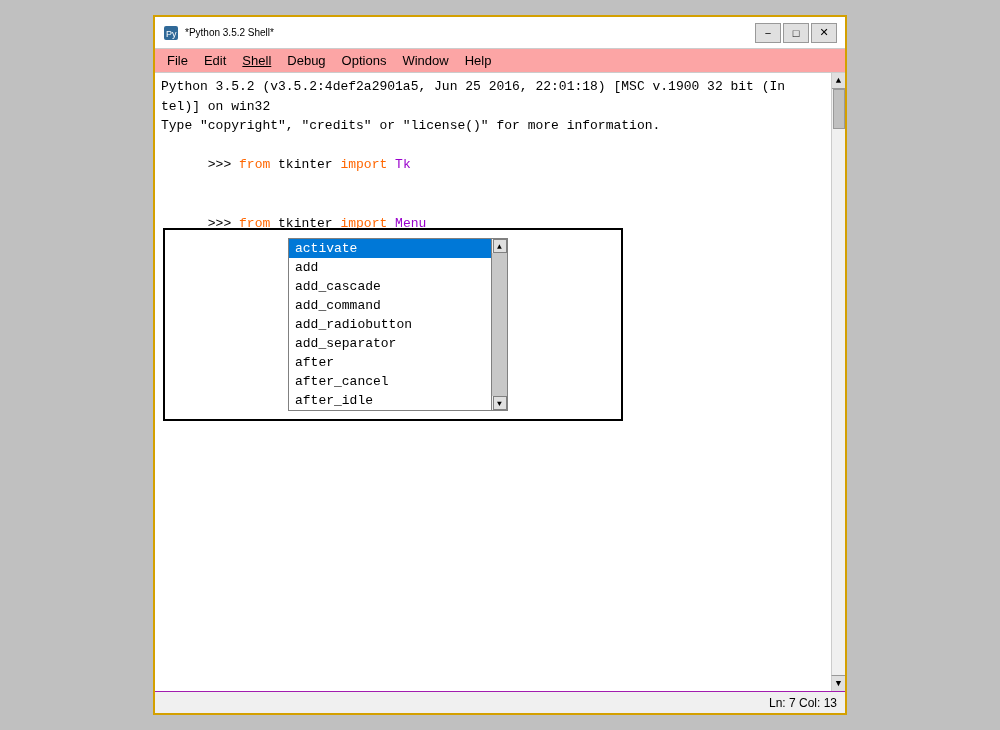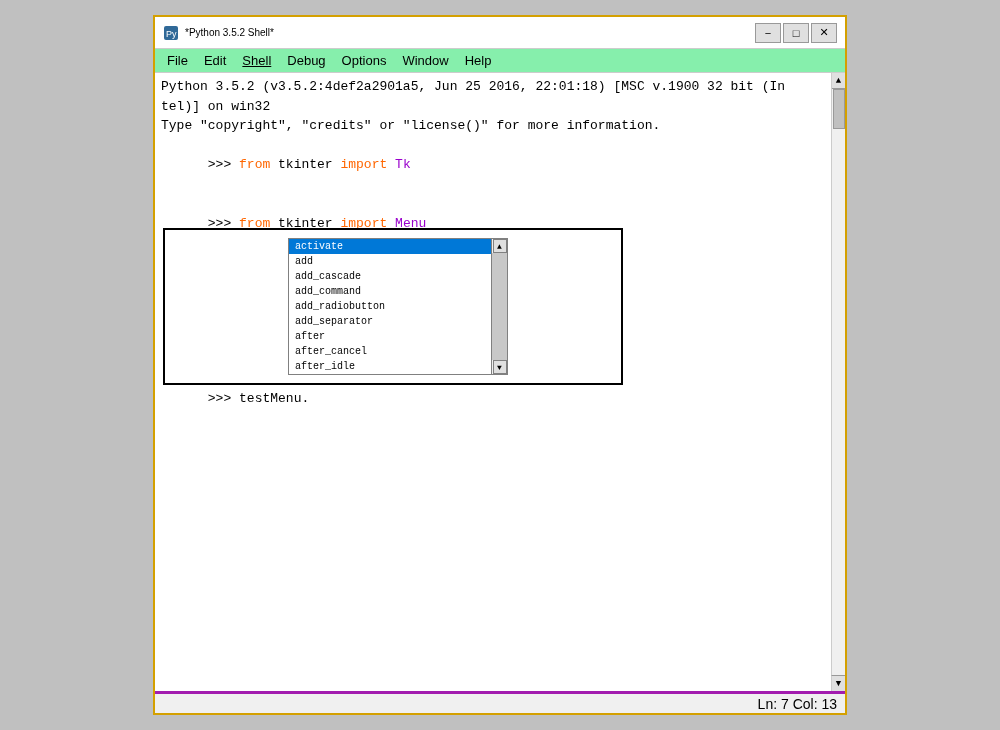--- a/index.html
+++ b/index.html
@@ -66,21 +66,21 @@
       cursor: pointer;
       font-size: 11px;
       display: flex;
       align-items: center;
       justify-content: center;
       font-family: Arial, sans-serif;
     }
 
     
     .menu-bar {
-      background: #86efac;
+      background: #fca5a5;
       display: flex;
       align-items: center;
       padding: 2px 4px;
       border-bottom: 1px solid #ccc;
       height: 24px;
       font-family: 'Segoe UI', Arial, sans-serif;
       font-size: 13px;
     }
 
     .menu-item {
@@ -146,21 +146,21 @@
     .autocomplete-list {
       flex: 1;
       border: 1px solid #808080;
       overflow: hidden;
     }
 
     .autocomplete-item {
       padding: 2px 6px;
       cursor: pointer;
       font-family: 'Courier New', monospace;
-      font-size: 10px;
+      font-size: 13px;
       white-space: nowrap;
     }
 
     .autocomplete-item.selected {
       background: #0078d7;
       color: #ffffff;
     }
 
     .autocomplete-scrollbar {
       width: 16px;
@@ -187,28 +187,28 @@
 
     .scroll-track {
       flex: 1;
       width: 100%;
       background: #c8c8c8;
     }
 
     
     .status-bar {
       background: #f0f0f0;
-      border-top: 3px solid #a21caf;
+      border-top: 1px solid #a21caf;
       height: 22px;
       display: flex;
       align-items: center;
       justify-content: flex-end;
       padding: 0 8px;
       font-family: 'Segoe UI', Arial, sans-serif;
-      font-size: 14px;
+      font-size: 12px;
     }
 
     
     .shell-content::-webkit-scrollbar {
       width: 14px;
     }
     .shell-content::-webkit-scrollbar-track {
       background: #f0f0f0;
     }
     .shell-content::-webkit-scrollbar-thumb {

